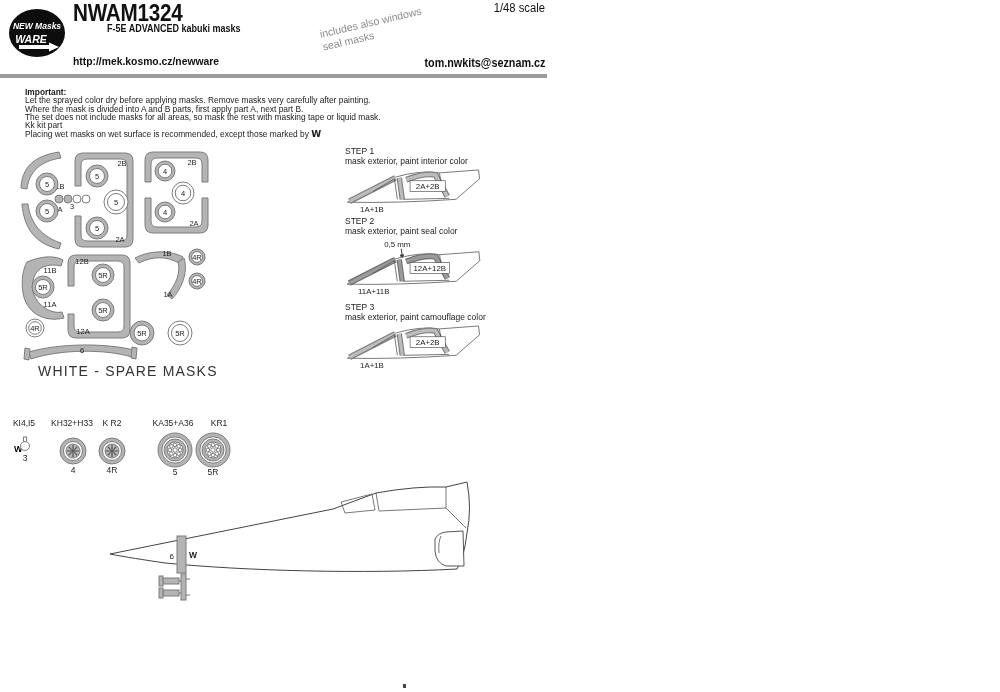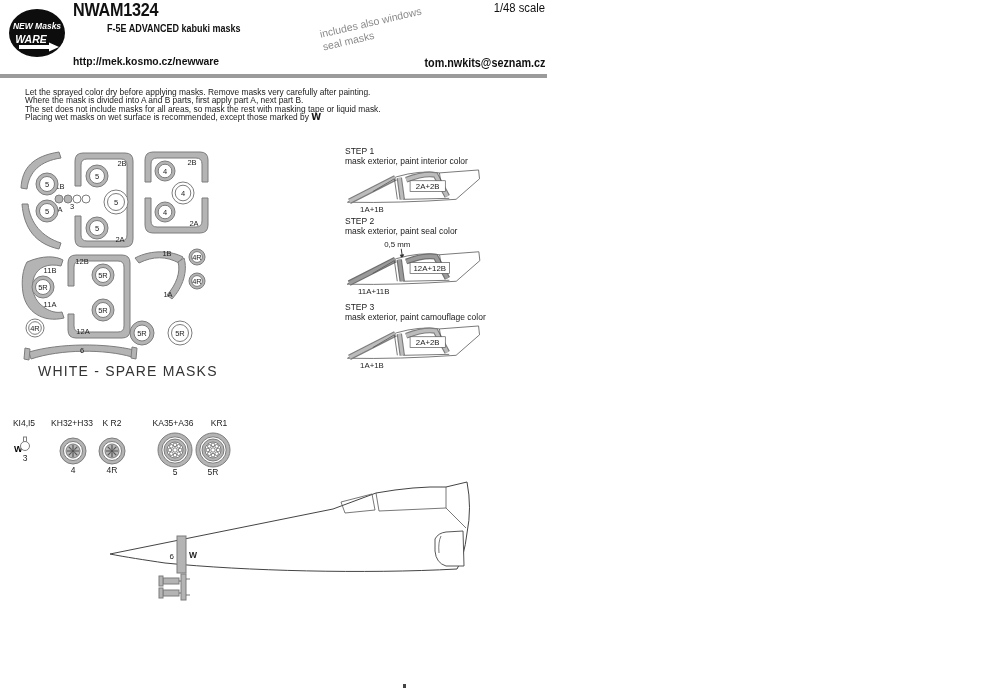--- a/index.html
+++ b/index.html
@@ -2,21 +2,21 @@
 <html><head>
 <meta charset="utf-8">
 <style>
   html,body{margin:0;padding:0;background:#fff;}
   .page{position:relative;width:1000px;height:692px;background:#ffffff;overflow:hidden;
         font-family:"Liberation Sans",sans-serif;color:#111;}
   .abs{position:absolute;}
   .cond{display:inline-block;transform:scaleX(0.9);transform-origin:0 0;}
   .condR{display:inline-block;transform:scaleX(0.9);transform-origin:100% 0;}
 
-  #product-code{left:73px;top:0;font-size:18px;font-weight:bold;letter-spacing:-0.3px;}
+  #product-code{left:73px;top:0;font-size:23px;font-weight:bold;letter-spacing:-0.3px;}
   #title1{left:83px;top:23px;font-size:10px;font-weight:bold;padding-left:24px;}
   #title2{left:73px;top:38px;font-size:11.5px;font-weight:bold;}
   #url{left:73px;top:55px;font-size:11.5px;font-weight:bold;}
   #scale{left:345px;top:1px;width:200px;text-align:right;font-size:12.5px;font-weight:normal;}
   #email{left:290px;top:56px;width:255px;text-align:right;font-size:12px;font-weight:bold;}
   #seal-note{left:320px;top:16px;transform:rotate(-13deg);color:#8a8a8a;font-size:10.5px;line-height:12.5px;}
   #header-rule{left:0;top:74px;width:547px;height:4px;background:#9b9b9b;}
 
   #instructions{left:25px;top:88px;width:460px;}
   #instructions div{font-size:8.4px;line-height:8.35px;color:#1a1a1a;white-space:nowrap;}
@@ -56,23 +56,25 @@
   <div class="abs" id="url"><span class="cond">http://mek.kosmo.cz/newware</span></div>
   <div class="abs" id="scale"><span class="condR">1/48 scale</span></div>
   <div class="abs" id="email"><span class="condR">tom.nwkits@seznam.cz</span></div>
   <div class="abs" id="seal-note">
     <div>includes also windows</div>
     <div>seal masks</div>
   </div>
   <div class="abs" id="header-rule"></div>
 
   <div class="abs" id="instructions">
+    <div class="h">Important:</div>
     <div>Let the sprayed color dry before applying masks. Remove masks very carefully after painting.</div>
     <div>Where the mask is divided into A and B parts, first apply part A, next part B.</div>
     <div>The set does not include masks for all areas, so mask the rest with masking tape or liquid mask.</div>
+    <div>Kk kit part</div>
     <div><span>Placing wet masks on wet surface is recommended, except those marked by</span> <span class="wmark">W</span></div>
   </div>
 
   <svg class="abs" style="left:15px;top:146px" width="210" height="222" viewBox="0 0 210 222">
 
     <g>
       <path class="mg" d="M6,42 C7,22 18,10 44,6 L46,12 C25,15 14,26 12,43 Z"></path>
       <text class="ml" x="45" y="43">1B</text>
     </g>
     <g>

